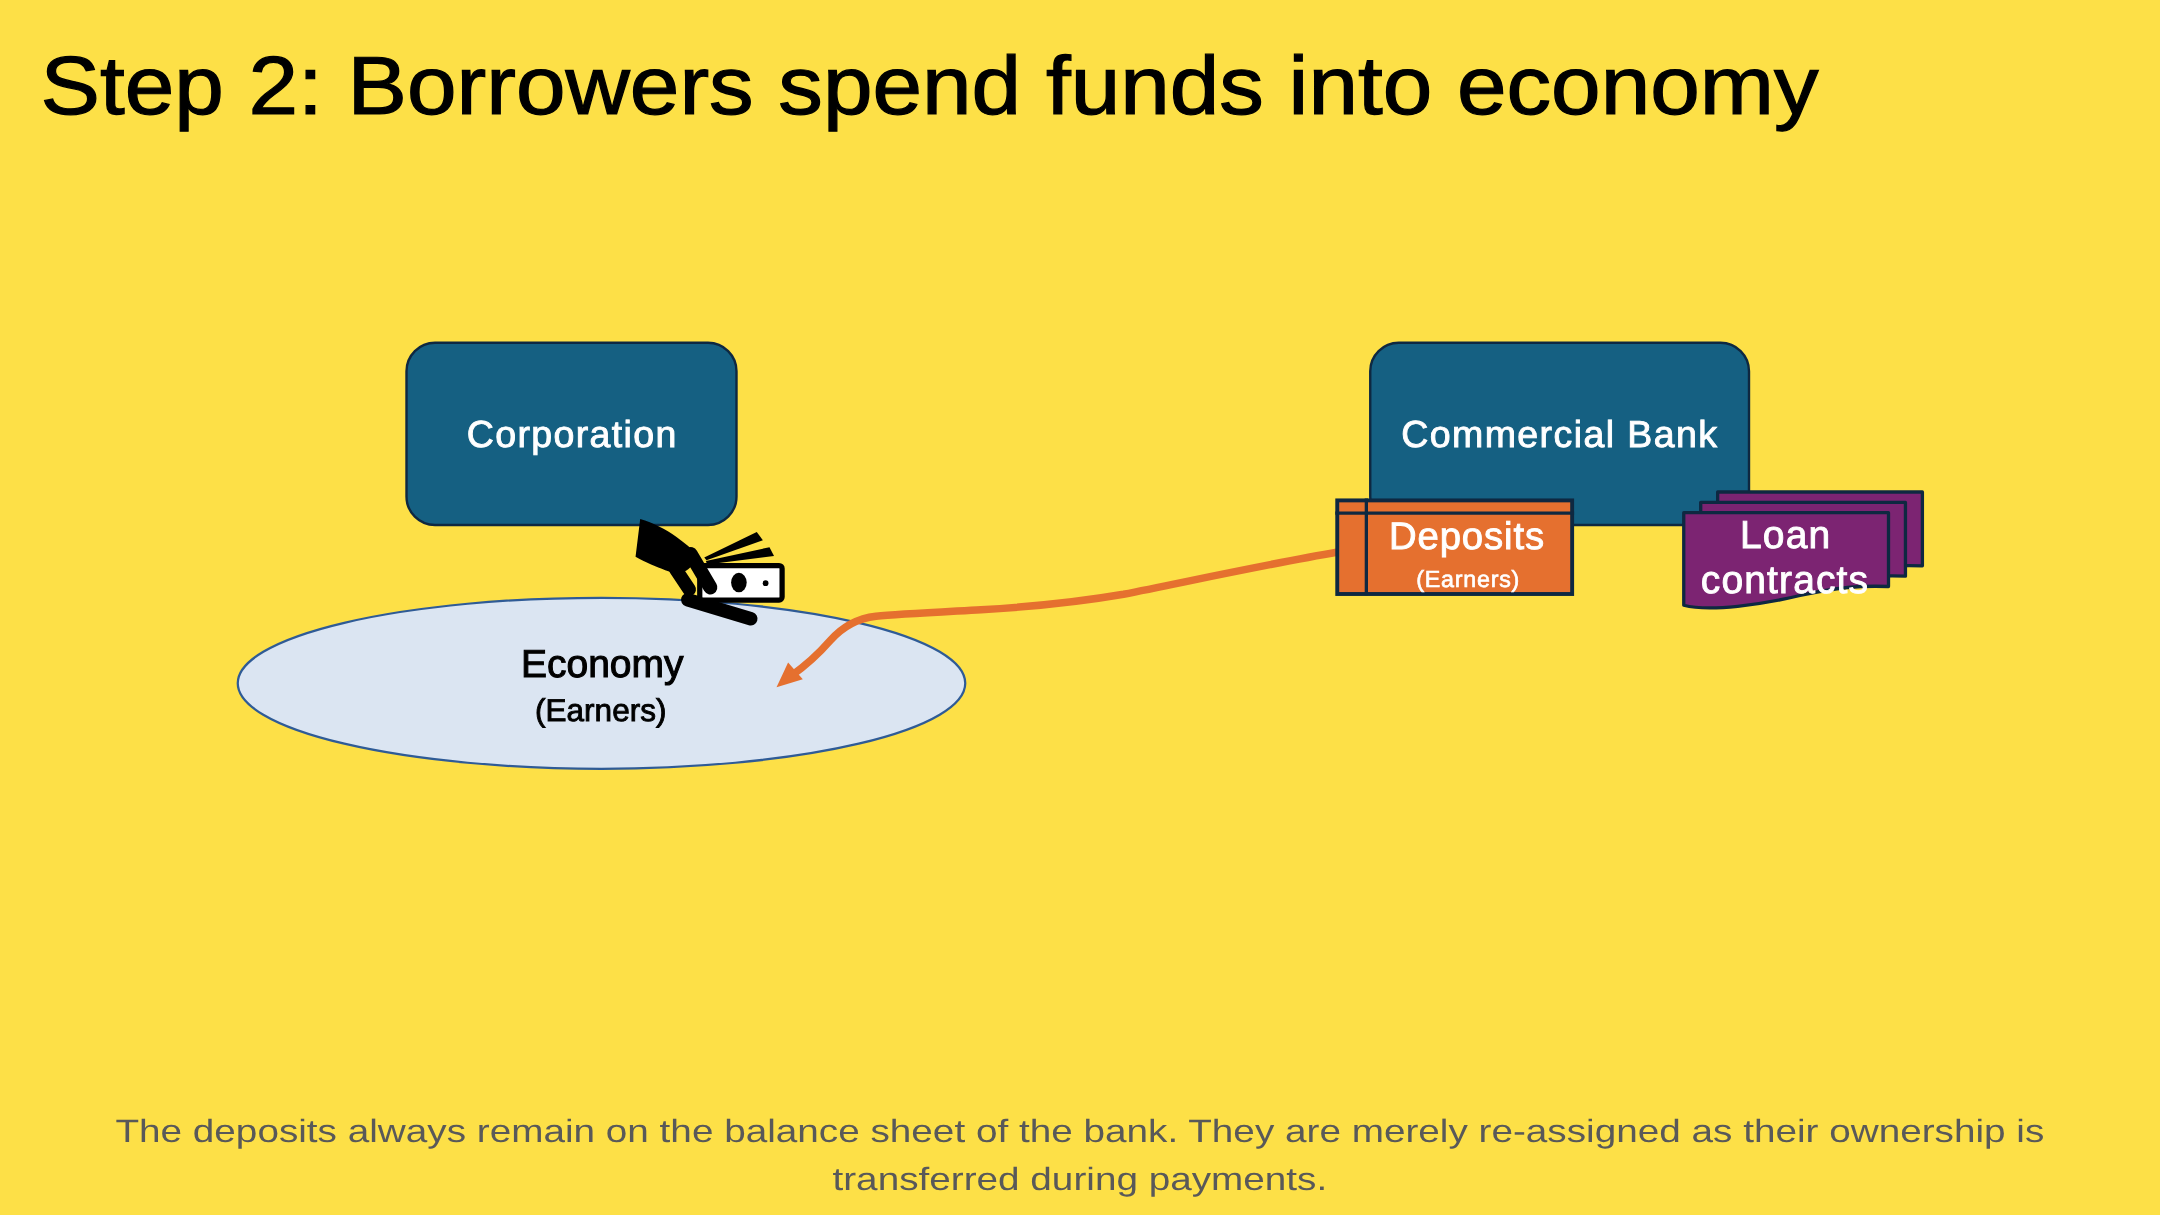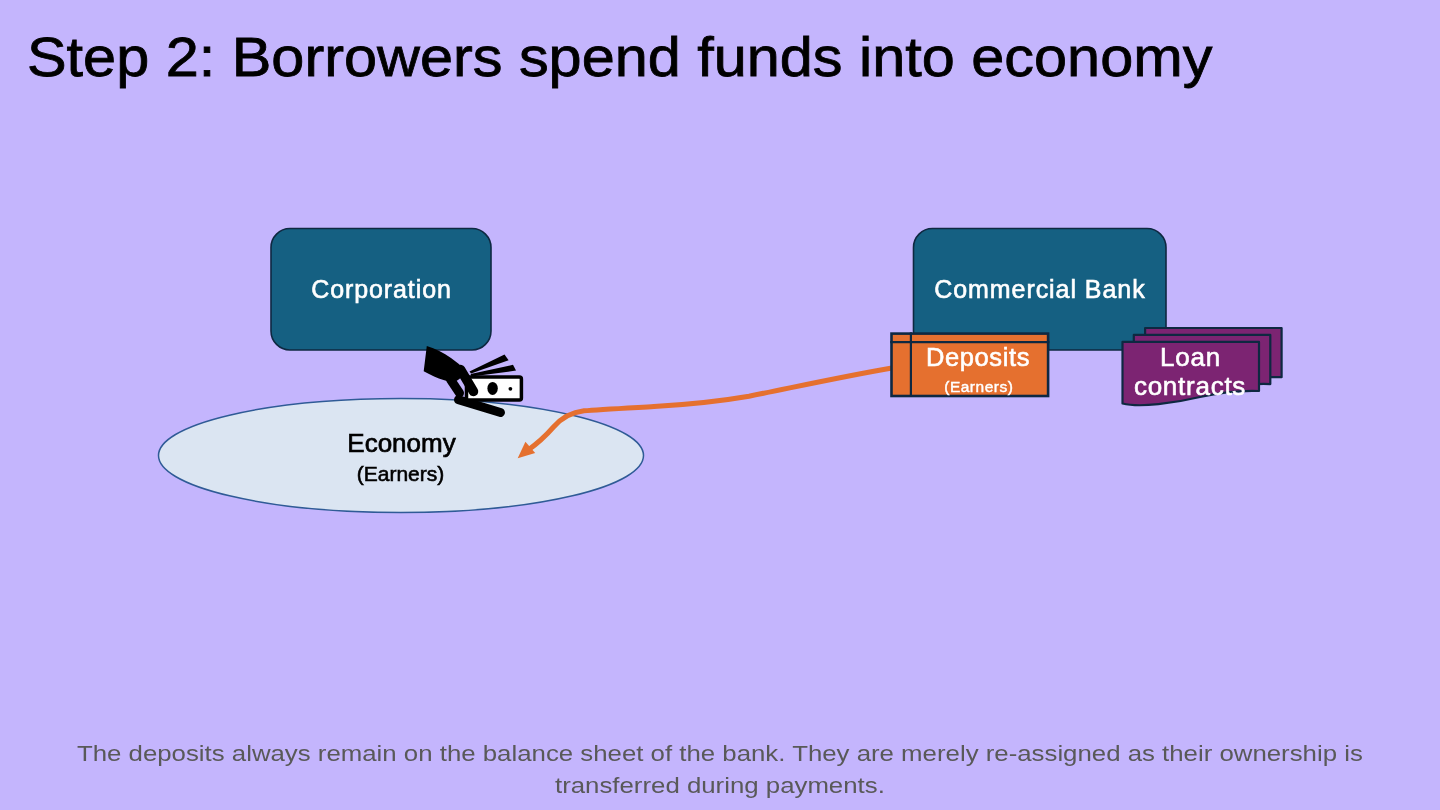--- a/index.html
+++ b/index.html
@@ -1,16 +1,16 @@
 <!DOCTYPE html>
 <html><head>
 <meta charset="utf-8">
 <style>
   html,body{margin:0;padding:0;background:#ffffff;}
-  #page{position:relative;width:1440px;height:810px;overflow:hidden;background:#c4b5fd;
+  #page{position:relative;width:1440px;height:810px;overflow:hidden;background:#fde047;
         font-family:"Liberation Sans", sans-serif;}
   #title{position:absolute;left:27px;top:30px;font-size:55px;line-height:1;color:#000;
          -webkit-text-stroke:0.8px #000;letter-spacing:0px;white-space:nowrap;
          transform:scaleX(1.08);transform-origin:0 0;}
   #caption{position:absolute;left:0;top:739px;width:1440px;text-align:center;
            font-size:21.5px;line-height:31.5px;color:#595959;letter-spacing:0px;transform:scaleX(1.2);transform-origin:720.5px 0;}
   svg text{font-family:"Liberation Sans", sans-serif;}
 </style>
 </head>
 <body>

